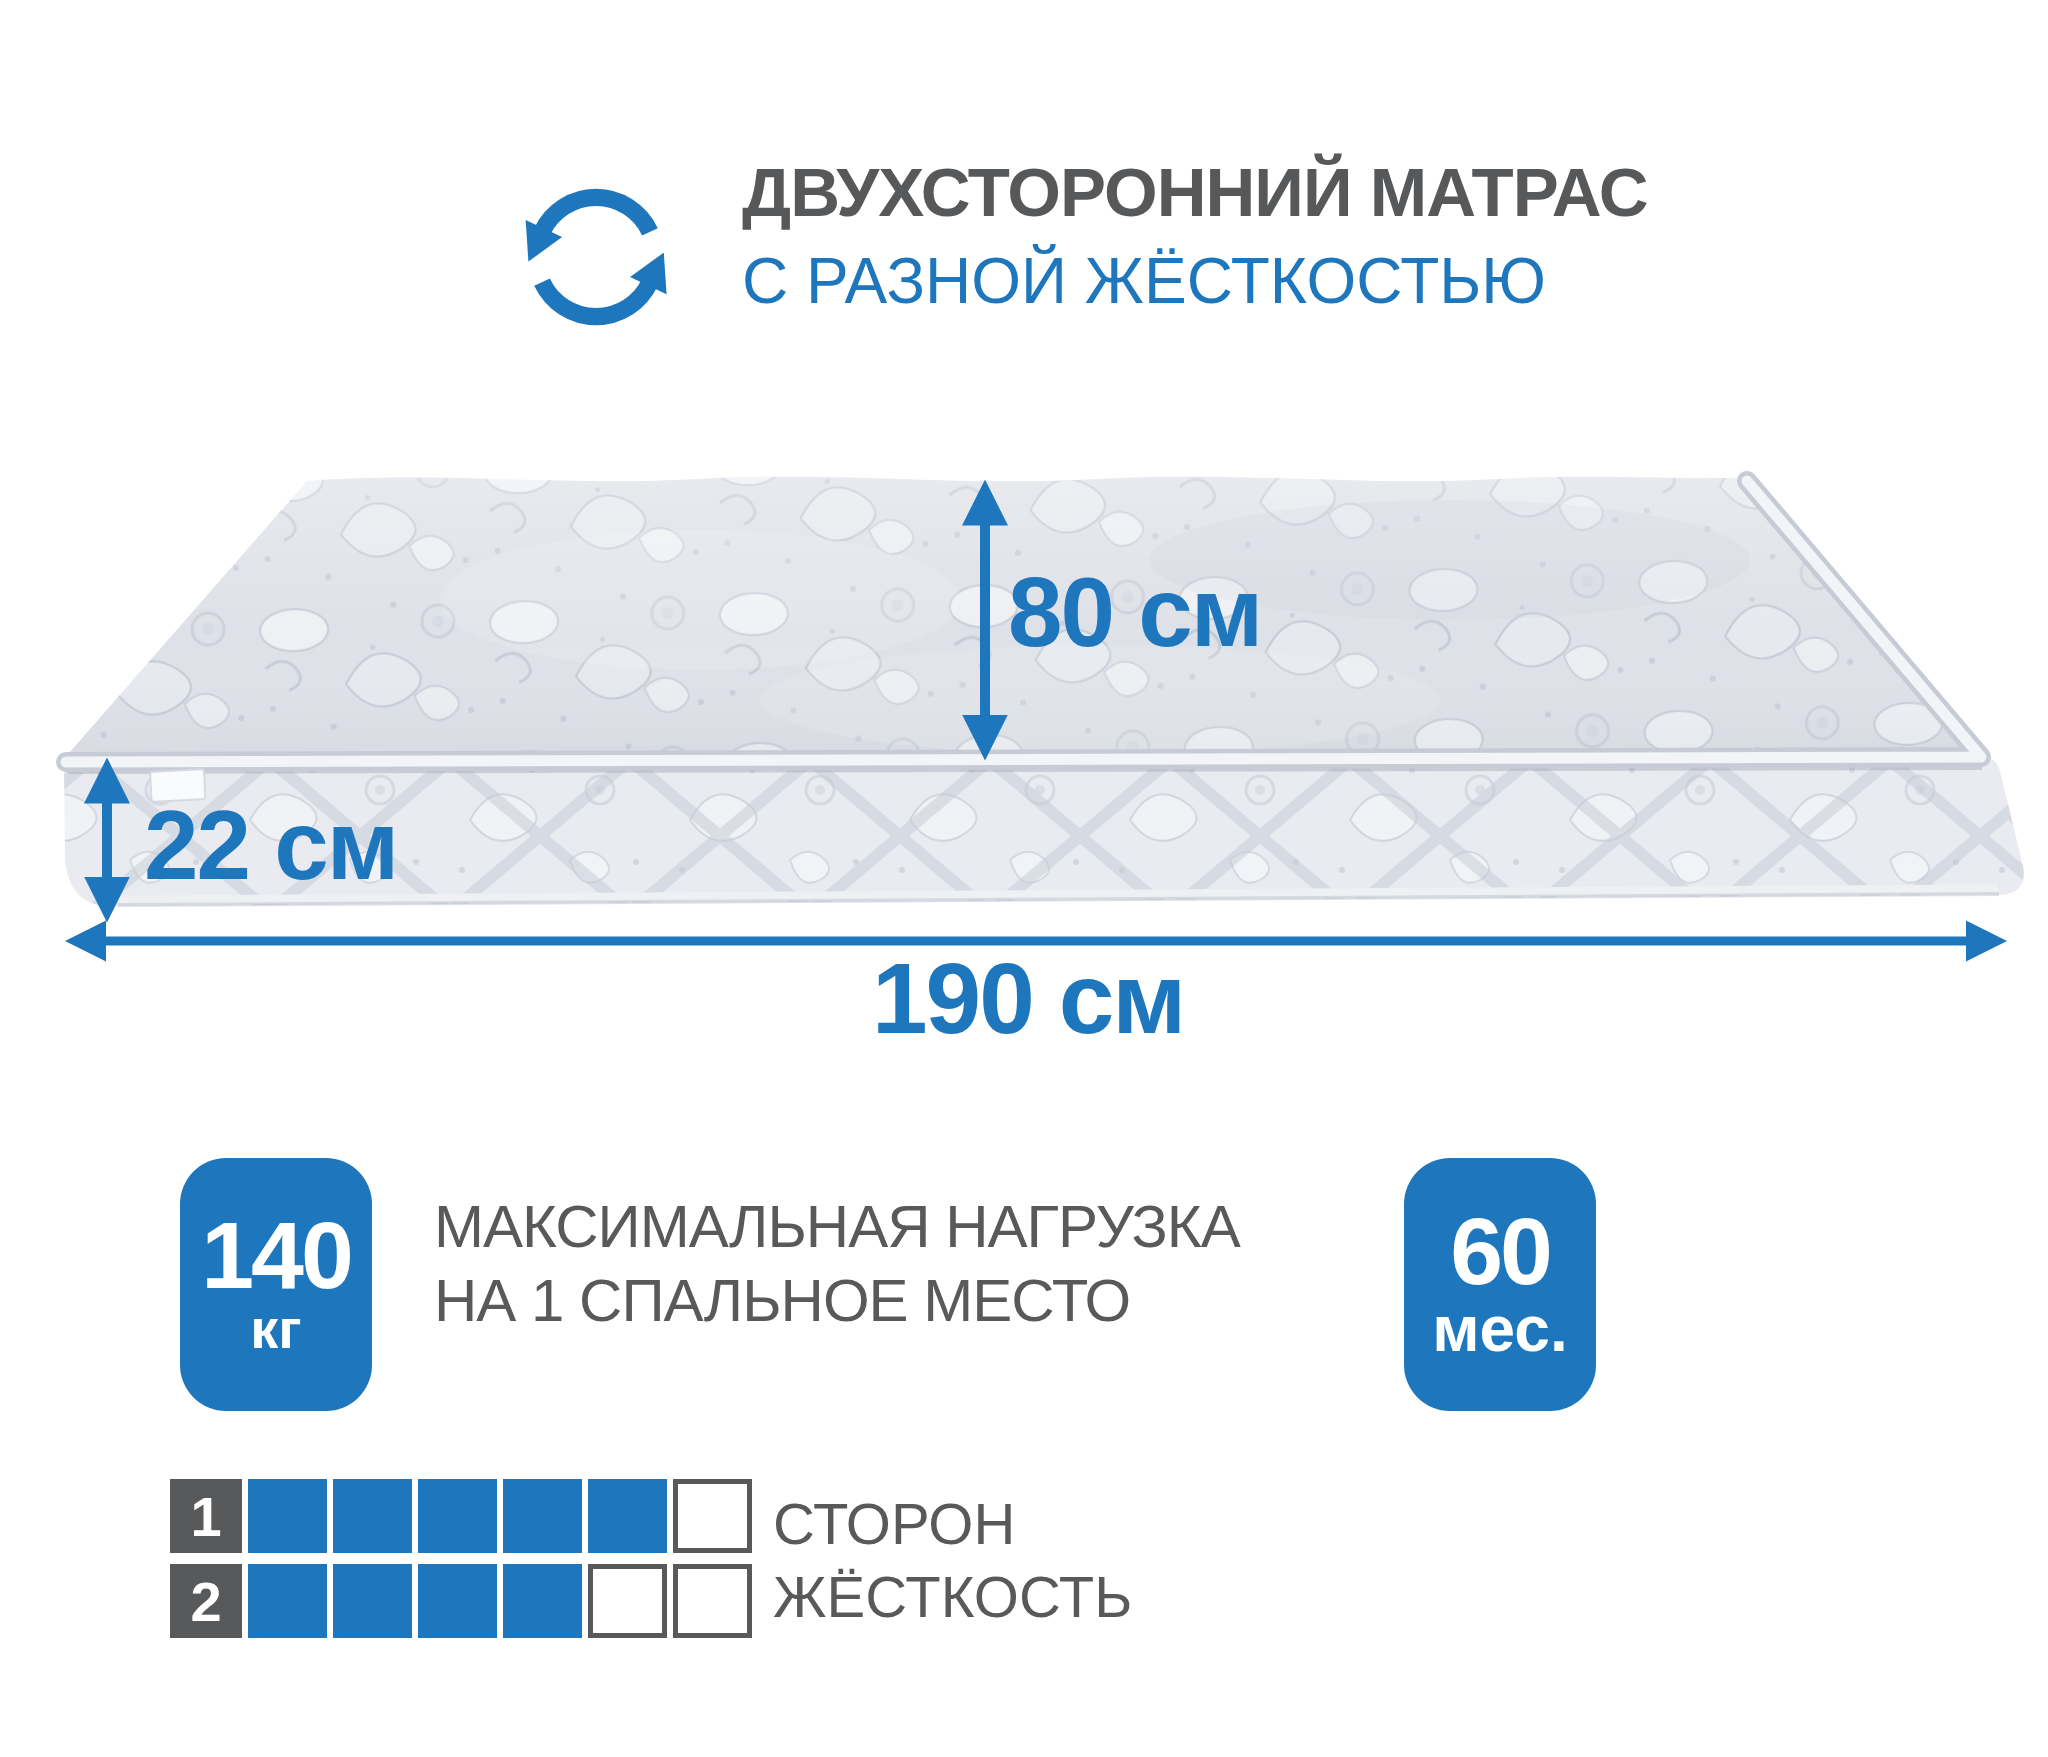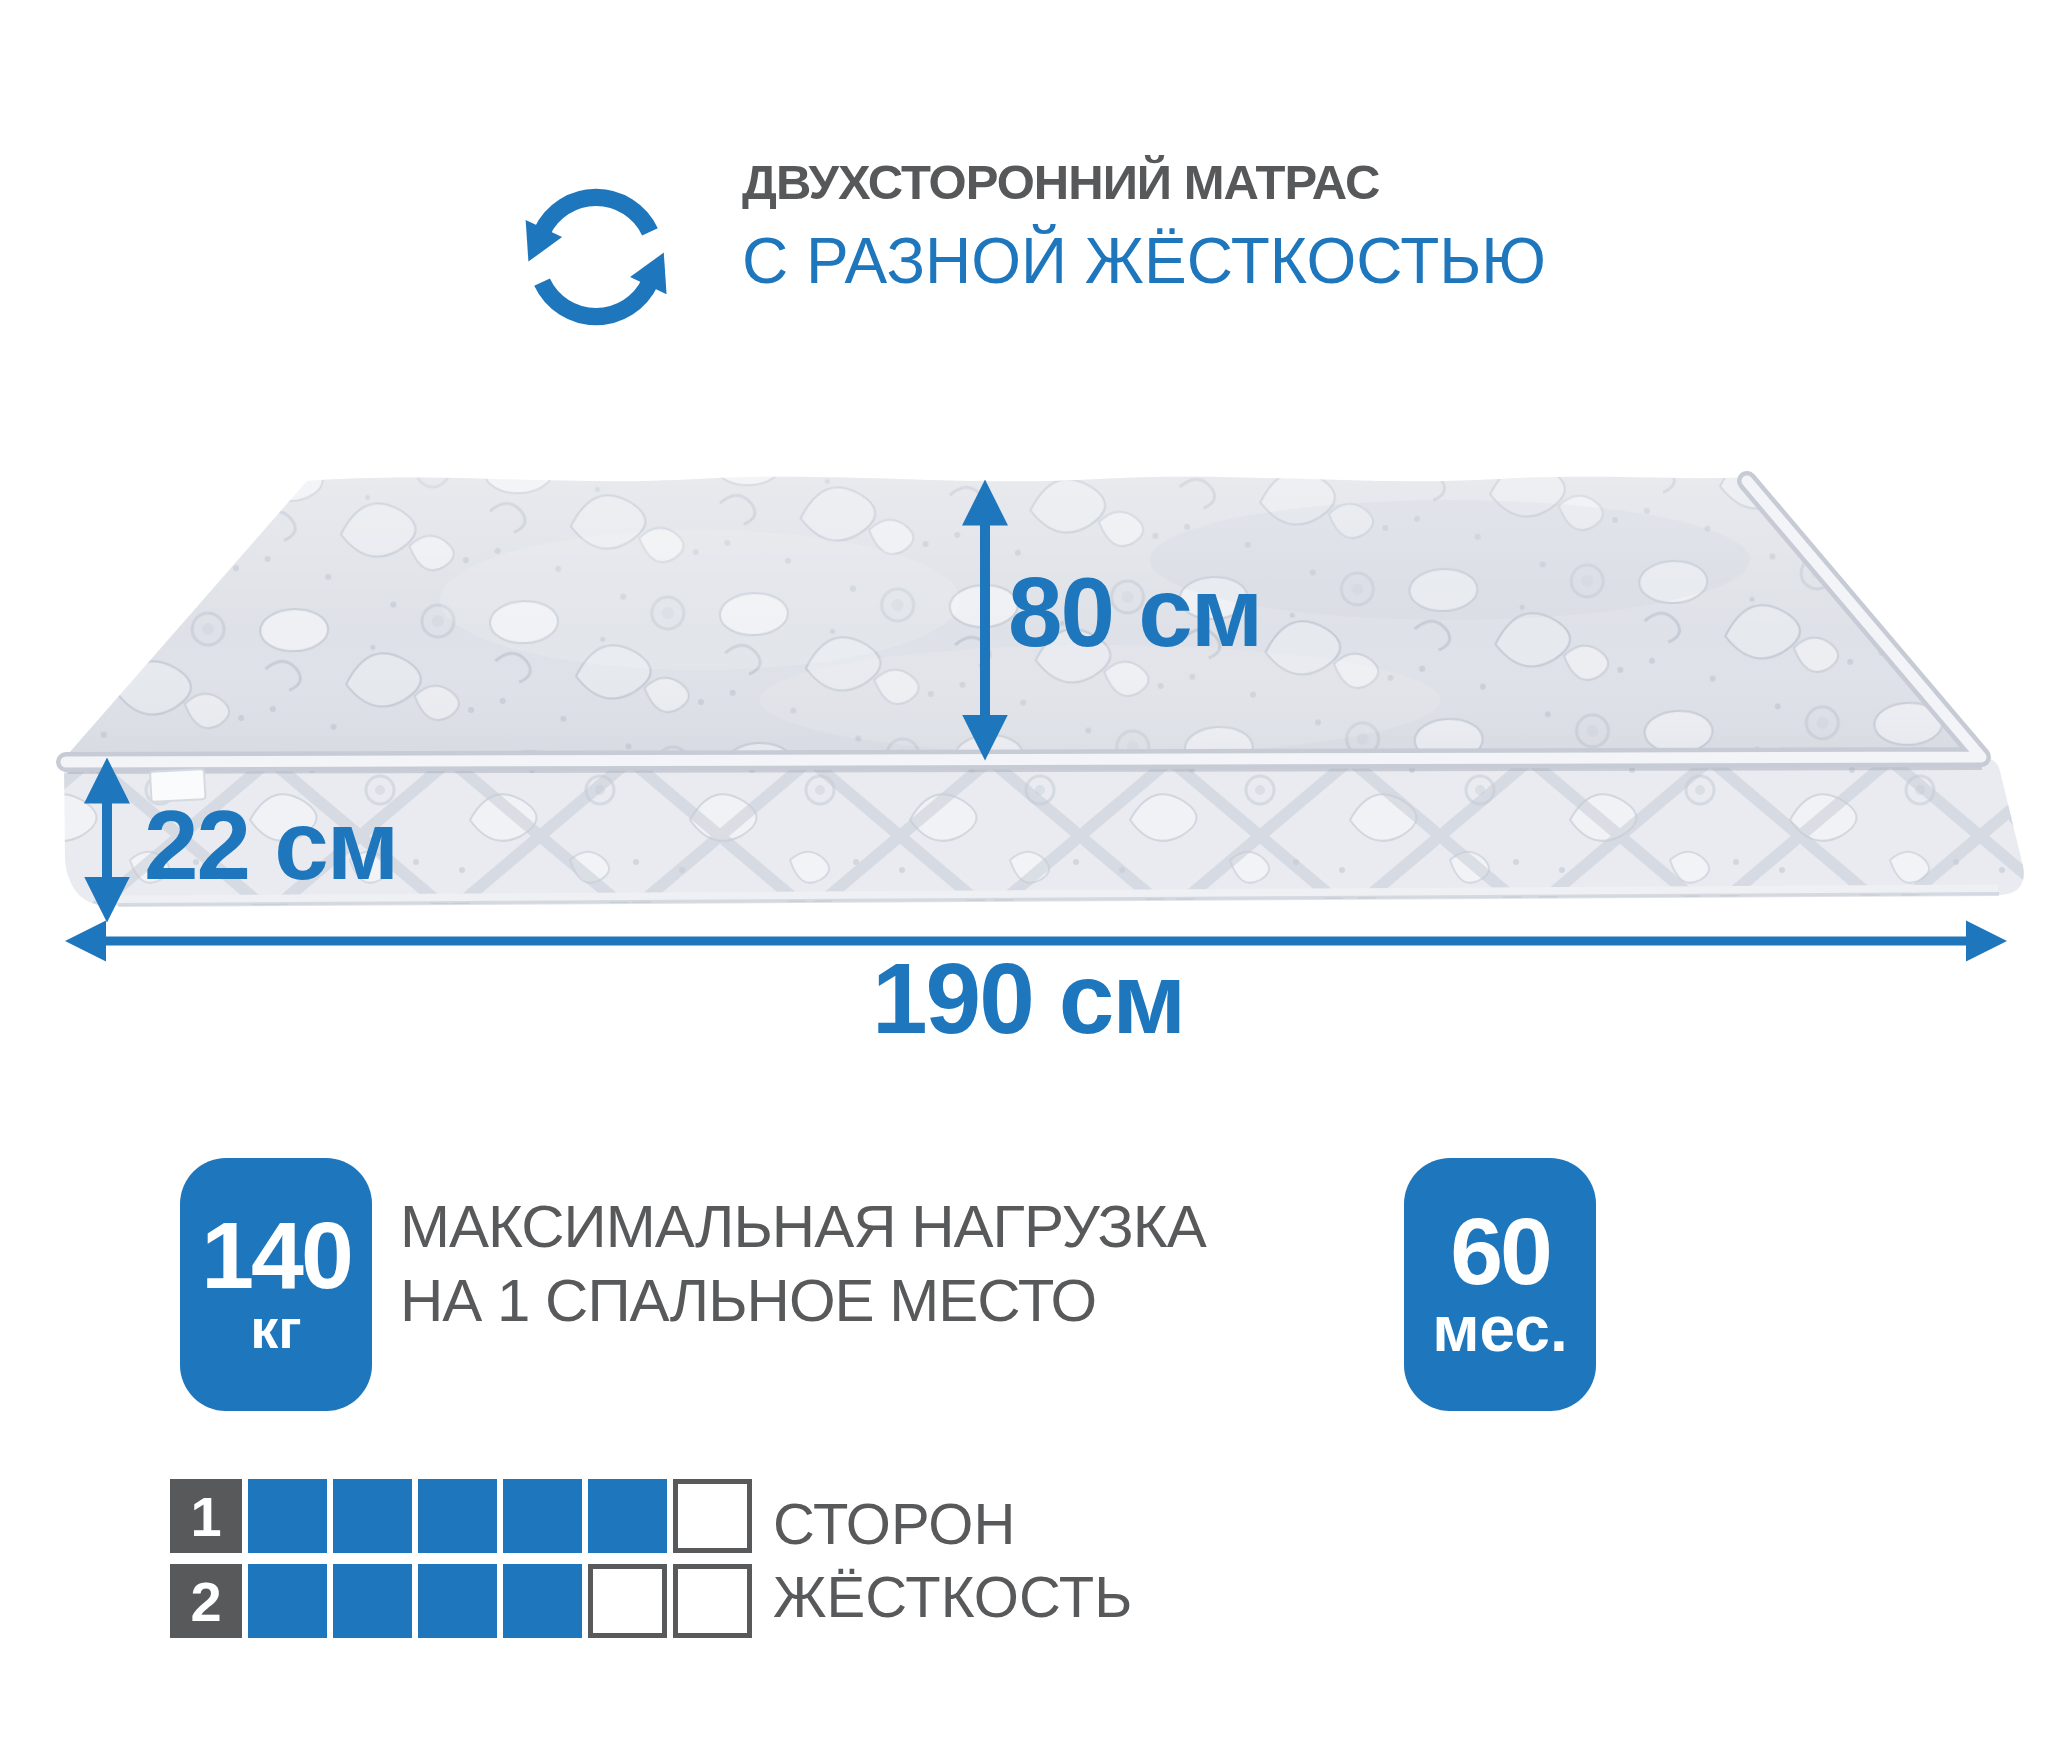--- a/index.html
+++ b/index.html
@@ -4,39 +4,39 @@
 <style>
   html,body{margin:0;padding:0;background:#ffffff;}
   .page{
     position:relative;width:2048px;height:1757px;background:#ffffff;overflow:hidden;
     font-family:"Liberation Sans","DejaVu Sans",sans-serif;color:#58595b;
   }
   .scene{position:absolute;left:0;top:0;width:2048px;height:1757px;}
 
   
   .header{position:absolute;left:742px;top:158px;}
-  .title{font-size:49px;font-weight:700;color:#57585a;letter-spacing:-1px;line-height:1;white-space:nowrap;}
+  .title{font-size:69px;font-weight:700;color:#57585a;letter-spacing:-1px;line-height:1;white-space:nowrap;}
   .subtitle{font-size:64px;font-weight:400;color:#1e76bd;letter-spacing:0;line-height:1;margin-top:22px;white-space:nowrap;}
   .rotate-icon{position:absolute;left:500px;top:172px;width:192px;height:170px;}
 
   
   .dim{position:absolute;font-weight:700;color:#1e76bd;letter-spacing:-2px;line-height:1;white-space:nowrap;}
   .dim-80{left:1008px;top:563px;font-size:98px;}
   .dim-22{left:144px;top:796px;font-size:98px;}
   .dim-190{left:872px;top:948px;font-size:100px;}
 
   
   .badge{position:absolute;width:192px;height:253px;background:#1e76bd;border-radius:46px;
          color:#ffffff;text-align:center;display:flex;flex-direction:column;justify-content:center;}
   .badge-load{left:180px;top:1158px;}
   .badge-warranty{left:1404px;top:1158px;}
   .badge-value{font-size:95px;font-weight:700;line-height:.95;letter-spacing:-3px;}
   .badge-unit{font-size:56px;font-weight:700;line-height:1.05;letter-spacing:0;}
   .badge-warranty .badge-unit{font-size:64px;}
-  .badge-label{position:absolute;font-size:60px;font-weight:400;color:#58595b;line-height:1.24;letter-spacing:-1px;white-space:nowrap;}
+  .badge-label{position:absolute;font-size:60px;font-weight:400;color:#58595b;line-height:1.24;letter-spacing:-1px;white-space:nowrap;margin-left:34px;}
   .label-load{left:400px;top:1190px;}
   .label-warranty{left:1588px;top:1220px;}
 
   
   .frow{position:absolute;left:170px;display:flex;gap:6px;}
   .frow-1{top:1479px;}
   .frow-2{top:1564px;}
   .findex{width:72px;height:74px;background:#58595b;color:#fff;font-size:56px;font-weight:700;
           display:flex;align-items:center;justify-content:center;flex:0 0 auto;}
   .fcell{width:79px;height:74px;border:5px solid #58595b;box-sizing:border-box;background:#ffffff;flex:0 0 auto;}

